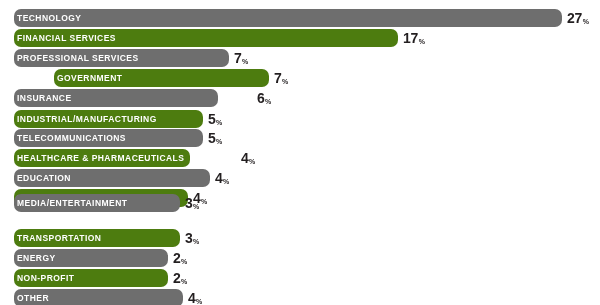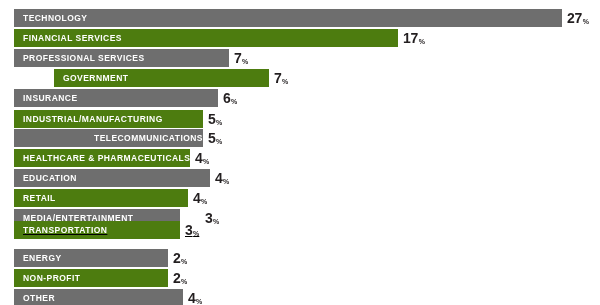--- a/index.html
+++ b/index.html
@@ -24,23 +24,24 @@
     left: 14px;
     height: 18px;
     display: flex;
     align-items: center;
   }
   .bar {
     height: 18px;
     box-sizing: border-box;
     display: flex;
     align-items: center;
-    padding-left: 9px;
+    padding-left: 3px;
     overflow: hidden;
     flex: none;
+    border-radius: 7px;
   }
   .bar-dark  { background: #6e6e6e; }
   .bar-light { background: #4d7c0f; }
   .bar-label {
     color: #ffffff;
     font-size: 8.5px;
     font-weight: bold;
     letter-spacing: 0.45px;
     line-height: 1;
     white-space: nowrap;
@@ -87,63 +88,63 @@
         <span class="bar-label">PROFESSIONAL SERVICES</span>
       </div>
       <span class="value"><span>7</span><span class="pct">%</span></span>
     </div>
     <div class="bar-row" style="top: 69px;">
       <div class="bar bar-light" style="width: 215px; margin-left: 40px;">
         <span class="bar-label">GOVERNMENT</span>
       </div>
       <span class="value"><span>7</span><span class="pct">%</span></span>
     </div>
-    <div class="bar-row" style="top: 89px;">
+    <div class="bar-row" style="top: 89px; gap: 34px;">
       <div class="bar bar-dark" style="width: 204px;">
         <span class="bar-label">INSURANCE</span>
       </div>
       <span class="value"><span>6</span><span class="pct">%</span></span>
     </div>
     <div class="bar-row" style="top: 110px;">
       <div class="bar bar-light" style="width: 189px;">
         <span class="bar-label">INDUSTRIAL/MANUFACTURING</span>
       </div>
       <span class="value"><span>5</span><span class="pct">%</span></span>
     </div>
     <div class="bar-row" style="top: 129px;">
-      <div class="bar bar-dark" style="width: 189px; justify-content: flex-end;">
+      <div class="bar bar-dark" style="width: 189px;">
         <span class="bar-label">TELECOMMUNICATIONS</span>
       </div>
       <span class="value"><span>5</span><span class="pct">%</span></span>
     </div>
-    <div class="bar-row" style="top: 149px;">
+    <div class="bar-row" style="top: 149px; gap: 46px;">
       <div class="bar bar-light" style="width: 176px;">
         <span class="bar-label">HEALTHCARE &amp; PHARMACEUTICALS</span>
       </div>
       <span class="value"><span>4</span><span class="pct">%</span></span>
     </div>
     <div class="bar-row" style="top: 169px;">
       <div class="bar bar-dark" style="width: 196px; text-align: center;">
         <span class="bar-label">EDUCATION</span>
       </div>
       <span class="value"><span>4</span><span class="pct">%</span></span>
     </div>
     <div class="bar-row" style="top: 189px;">
       <div class="bar bar-light" style="width: 174px;">
         <span class="bar-label">RETAIL</span>
       </div>
       <span class="value"><span>4</span><span class="pct">%</span></span>
     </div>
-    <div class="bar-row" style="top: 209px; gap: 20px;">
+    <div class="bar-row" style="top: 194px;">
       <div class="bar bar-dark" style="width: 166px;">
         <span class="bar-label">MEDIA/ENTERTAINMENT</span>
       </div>
       <span class="value"><span>3</span><span class="pct">%</span></span>
     </div>
-    <div class="bar-row" style="top: 221px; text-decoration: underline;">
+    <div class="bar-row" style="top: 229px;">
       <div class="bar bar-light" style="width: 166px;">
         <span class="bar-label">TRANSPORTATION</span>
       </div>
       <span class="value"><span>3</span><span class="pct">%</span></span>
     </div>
     <div class="bar-row" style="top: 249px;">
       <div class="bar bar-dark" style="width: 154px; align-items: center;">
         <span class="bar-label">ENERGY</span>
       </div>
       <span class="value"><span>2</span><span class="pct">%</span></span>

